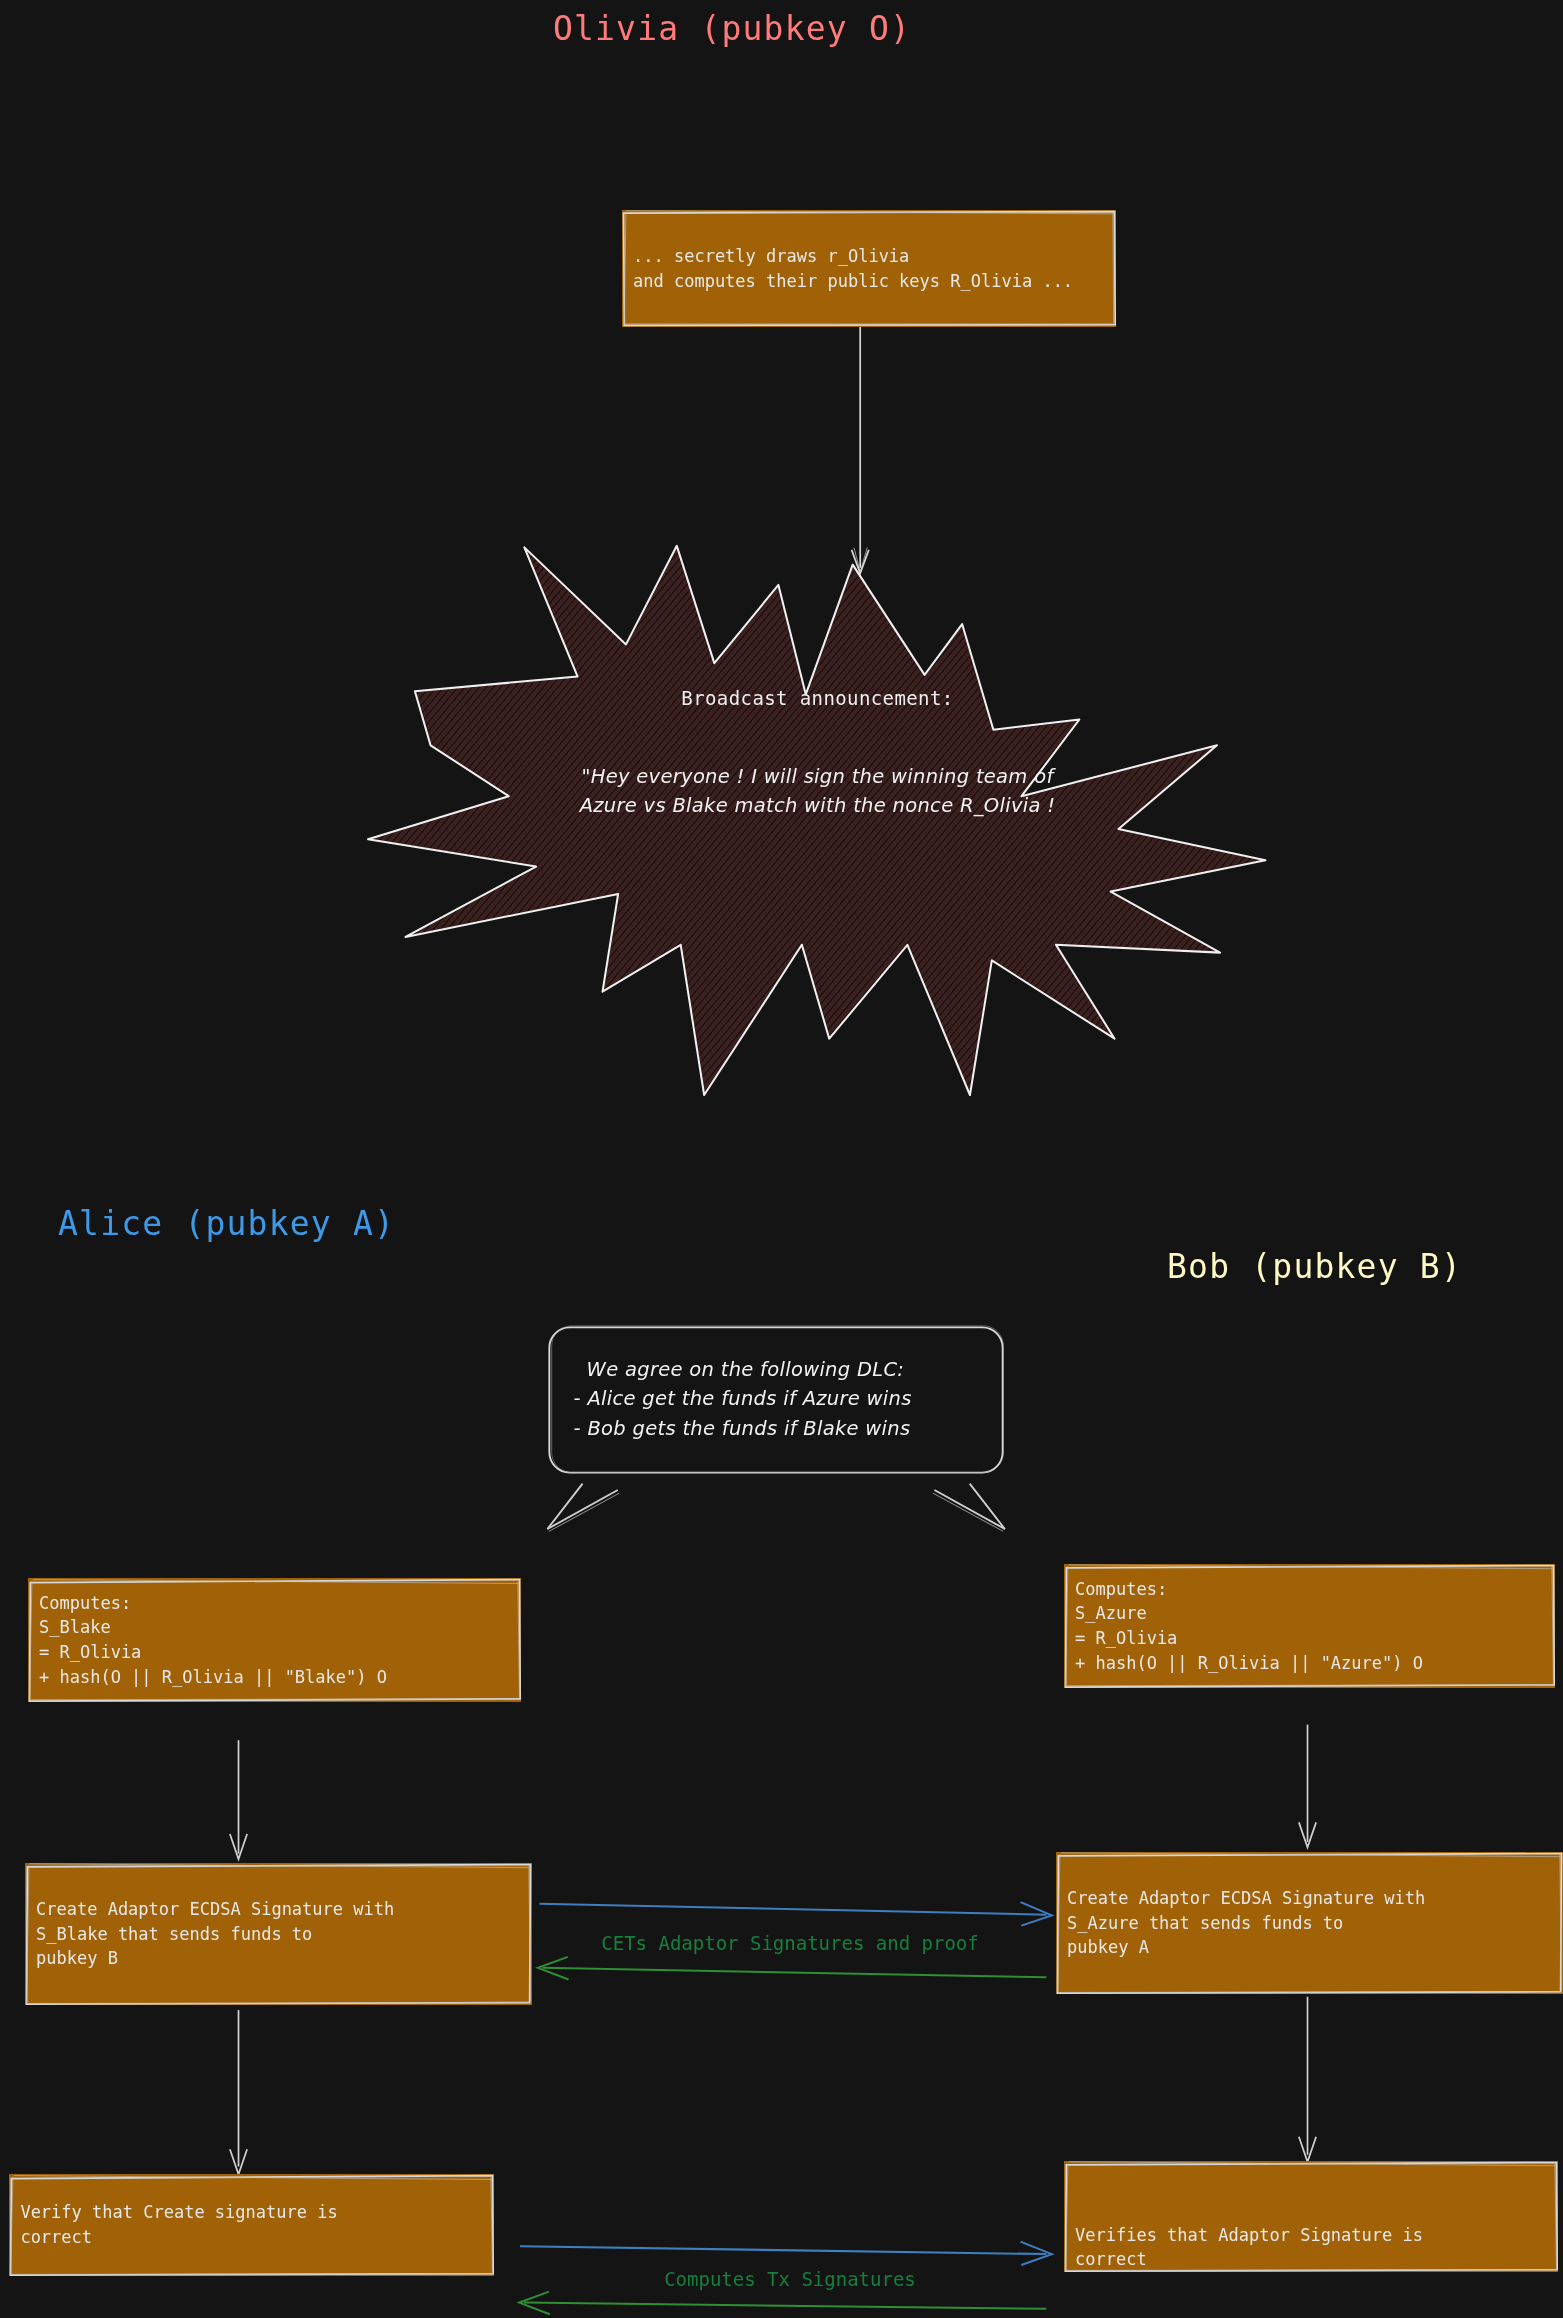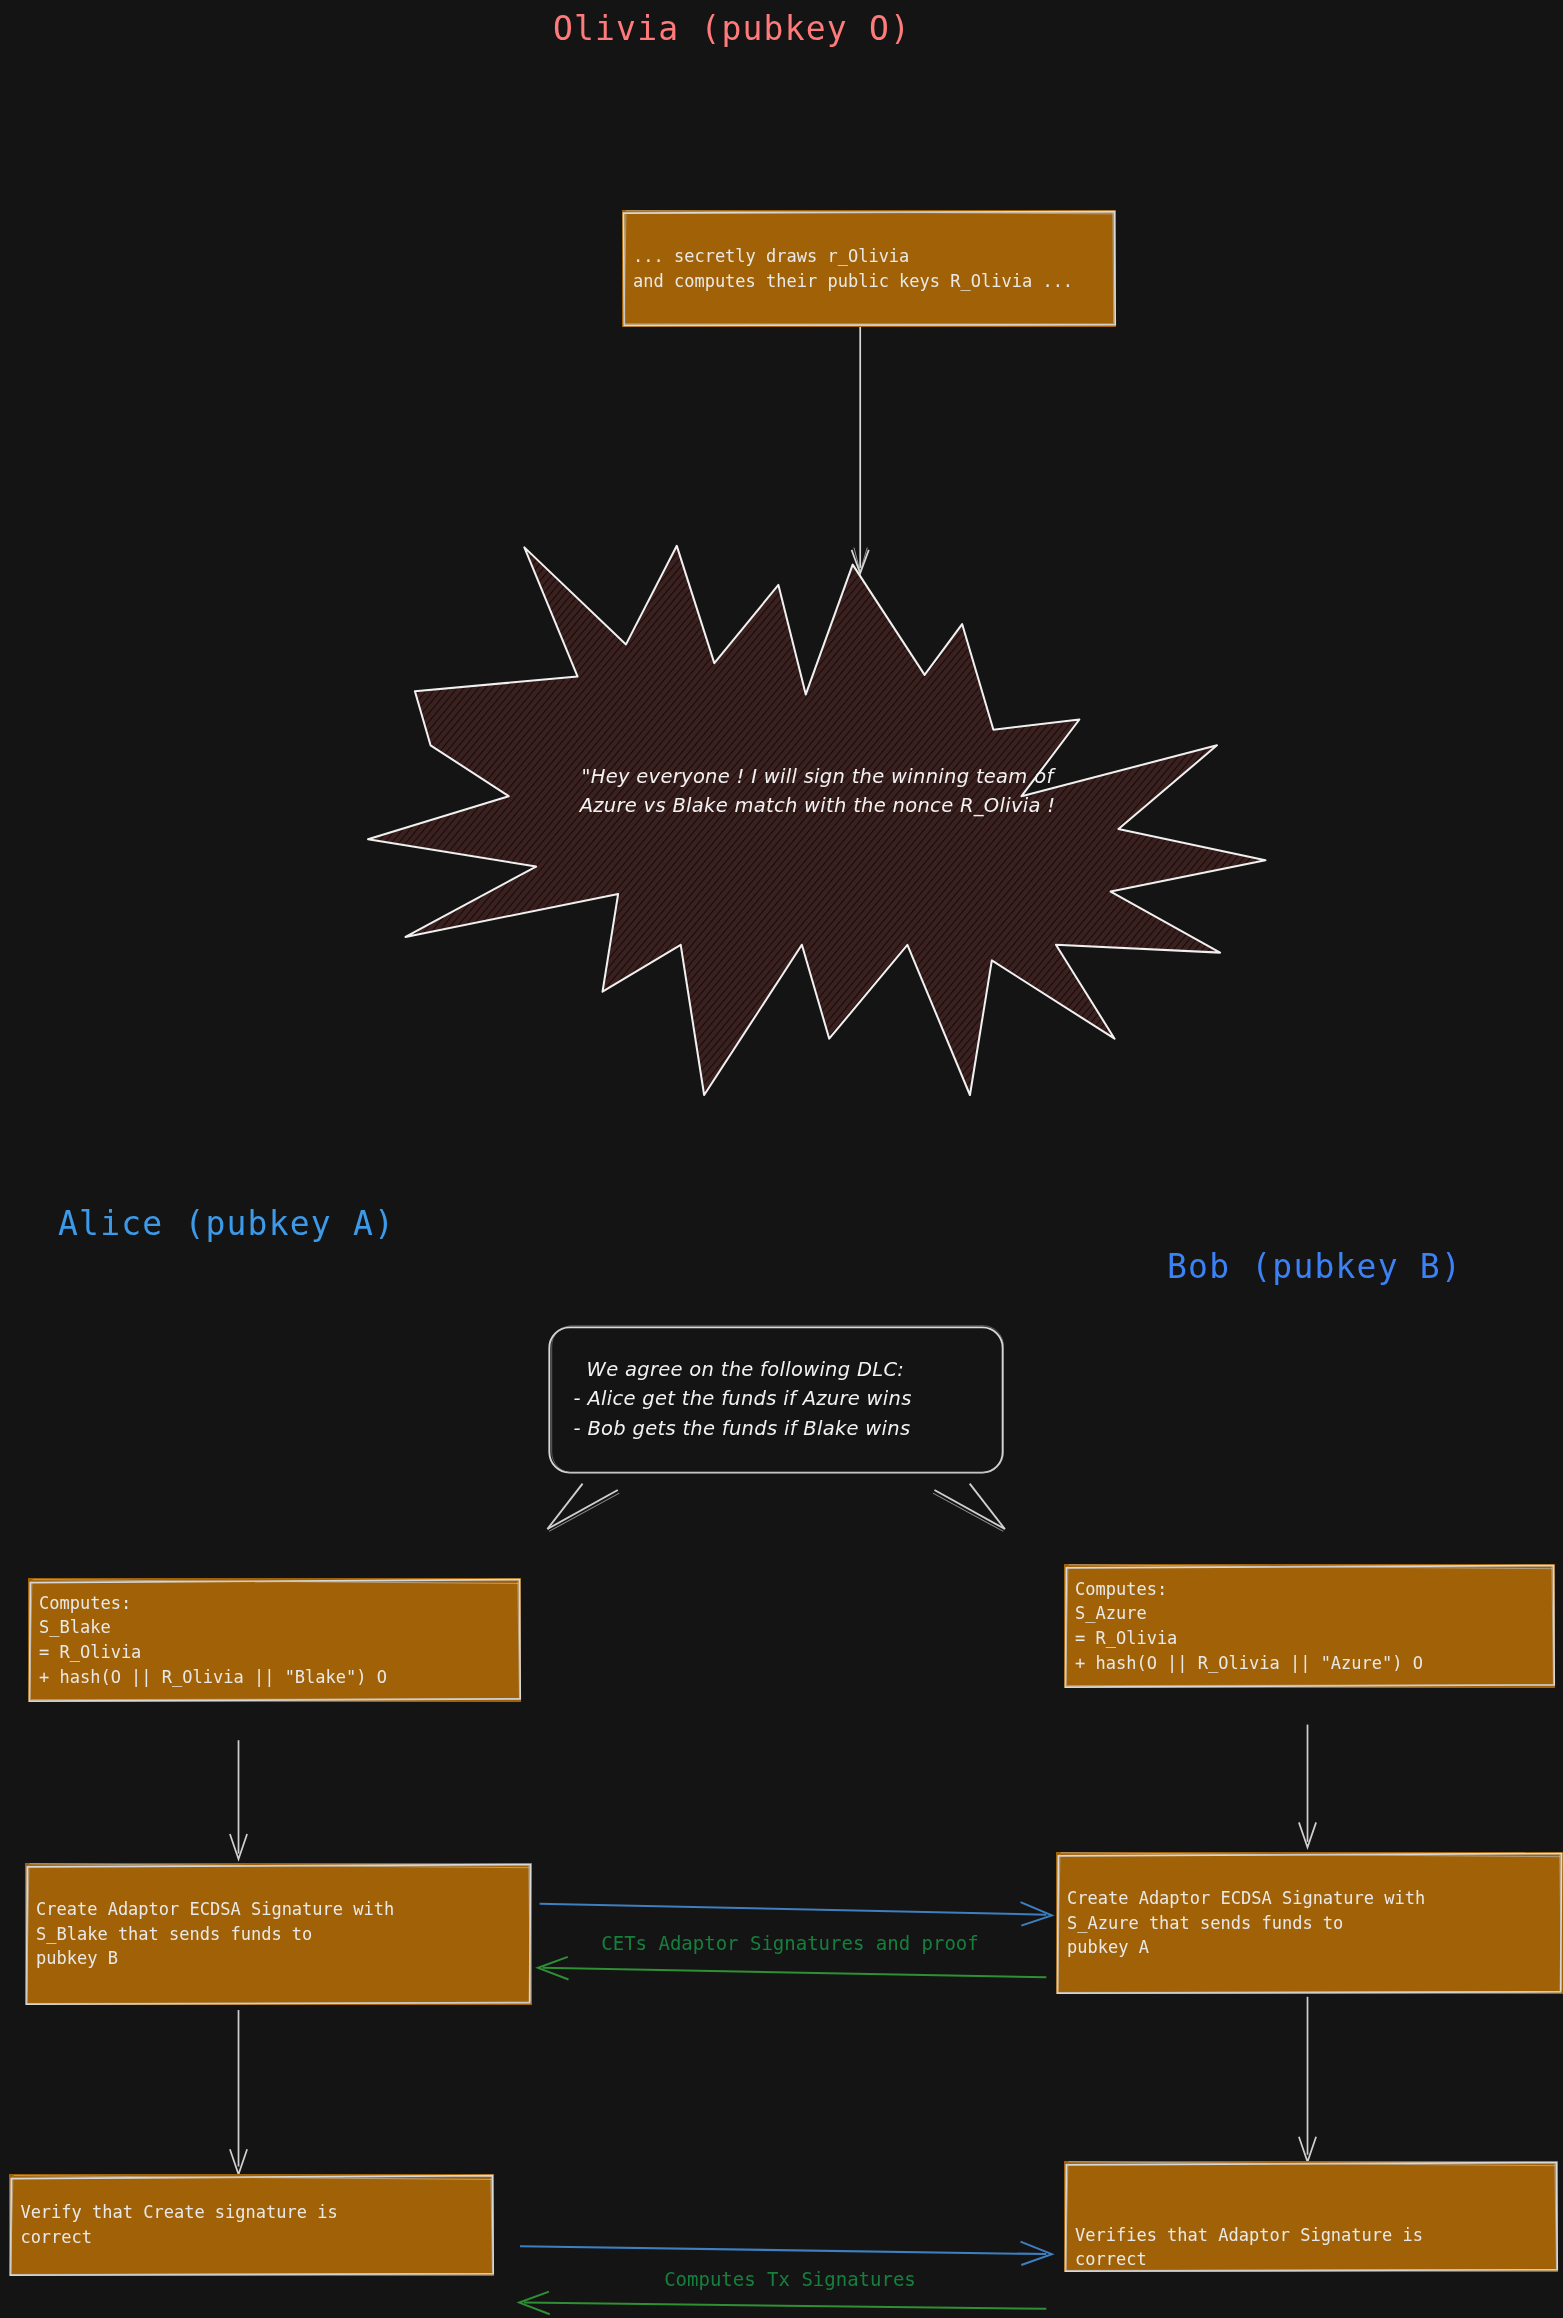--- a/index.html
+++ b/index.html
@@ -38,21 +38,21 @@
     color: #ff7a7a;
   }
   #title-alice {
     left: 58px;
     top: 1204px;
     color: #3d9ae8;
   }
   #title-bob {
     left: 1167px;
     top: 1247px;
-    color: #3b82f6;
+    color: #fef9c3;
   }
 
   
   .sketch-box {
     position: absolute;
     box-sizing: border-box;
     background: #a16207;
     display: flex;
     align-items: center;
   }
@@ -231,20 +231,21 @@
     </div>
     <div class="box-text">... secretly draws r_Olivia
 and computes their public keys R_Olivia ...</div>
   </div>
 
   <div id="burst">
     <svg viewBox="0 0 1150 712" preserveAspectRatio="none">
       <polygon points="60,196 268,177 200,12 330,136 395,10 443,160 525,60 560,200 620,34 712,175 760,110 800,245 910,232 836,330 1086,265 960,372 1148,412 950,452 1090,530 880,520 955,640 798,540 770,712 690,520 590,640 555,520 430,712 400,520 300,580 320,455 48,510 215,420 0,385 180,330 80,265" fill="#3a201e" stroke="none"></polygon>
       <polygon points="60,196 268,177 200,12 330,136 395,10 443,160 525,60 560,200 620,34 712,175 760,110 800,245 910,232 836,330 1086,265 960,372 1148,412 950,452 1090,530 880,520 955,640 798,540 770,712 690,520 590,640 555,520 430,712 400,520 300,580 320,455 48,510 215,420 0,385 180,330 80,265" fill="url(#hatch)" stroke="#f0f0f0" stroke-width="2.6" stroke-linejoin="round"></polygon>
     </svg>
+    <div class="burst-label">Broadcast announcement:</div>
     <div class="burst-quote hand">"Hey everyone ! I will sign the winning team of
 Azure vs Blake match with the nonce R_Olivia !</div>
   </div>
 
   <div class="actor-title" id="title-alice">Alice (pubkey A)</div>
   <div class="actor-title" id="title-bob">Bob (pubkey B)</div>
 
   <div id="bubble-dlc">
     <svg class="bubble-svg" viewBox="0 0 586 192" preserveAspectRatio="none">
       <rect x="3" y="3" width="580" height="186" rx="26" ry="26" fill="#141414" stroke="#d8d8d8" stroke-width="2.4"></rect>

